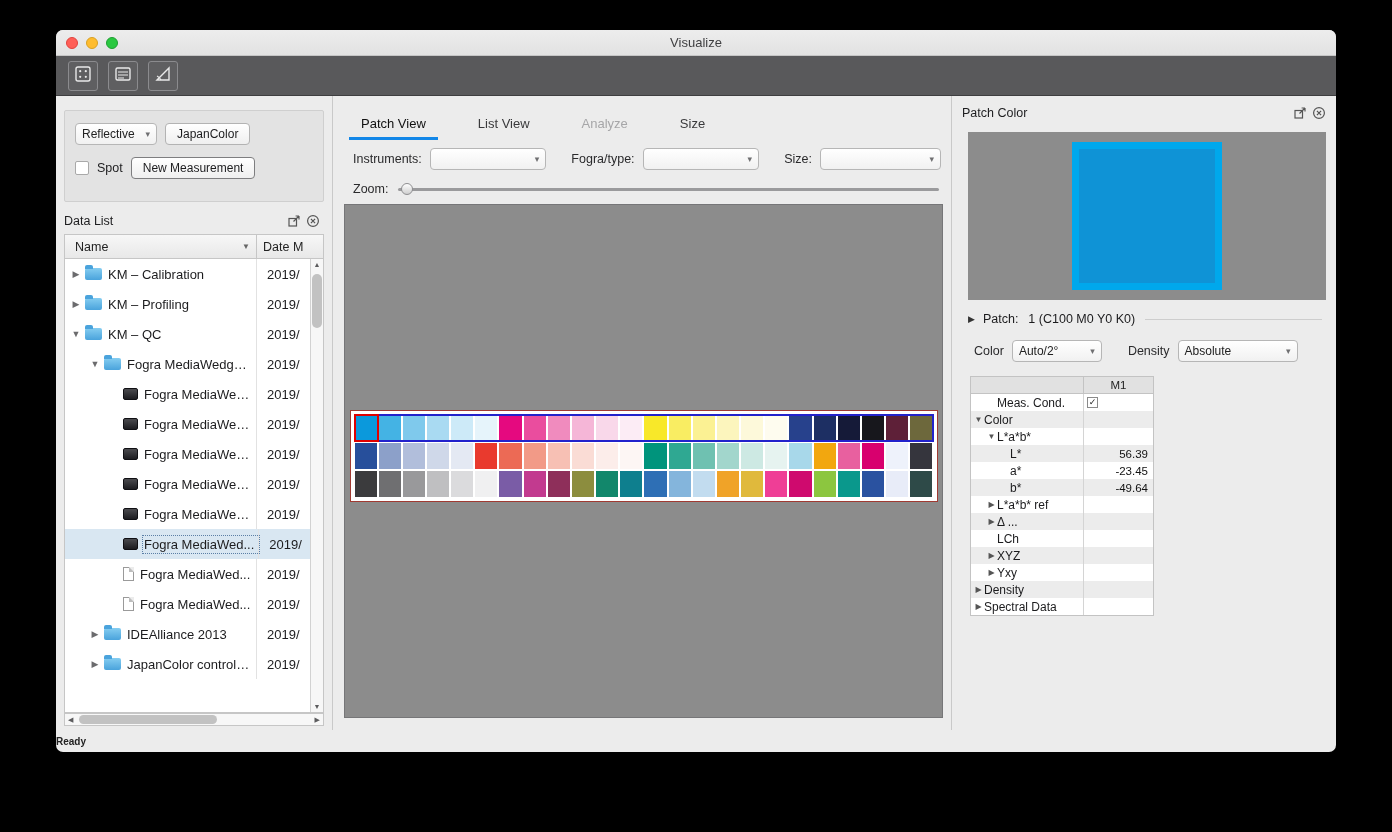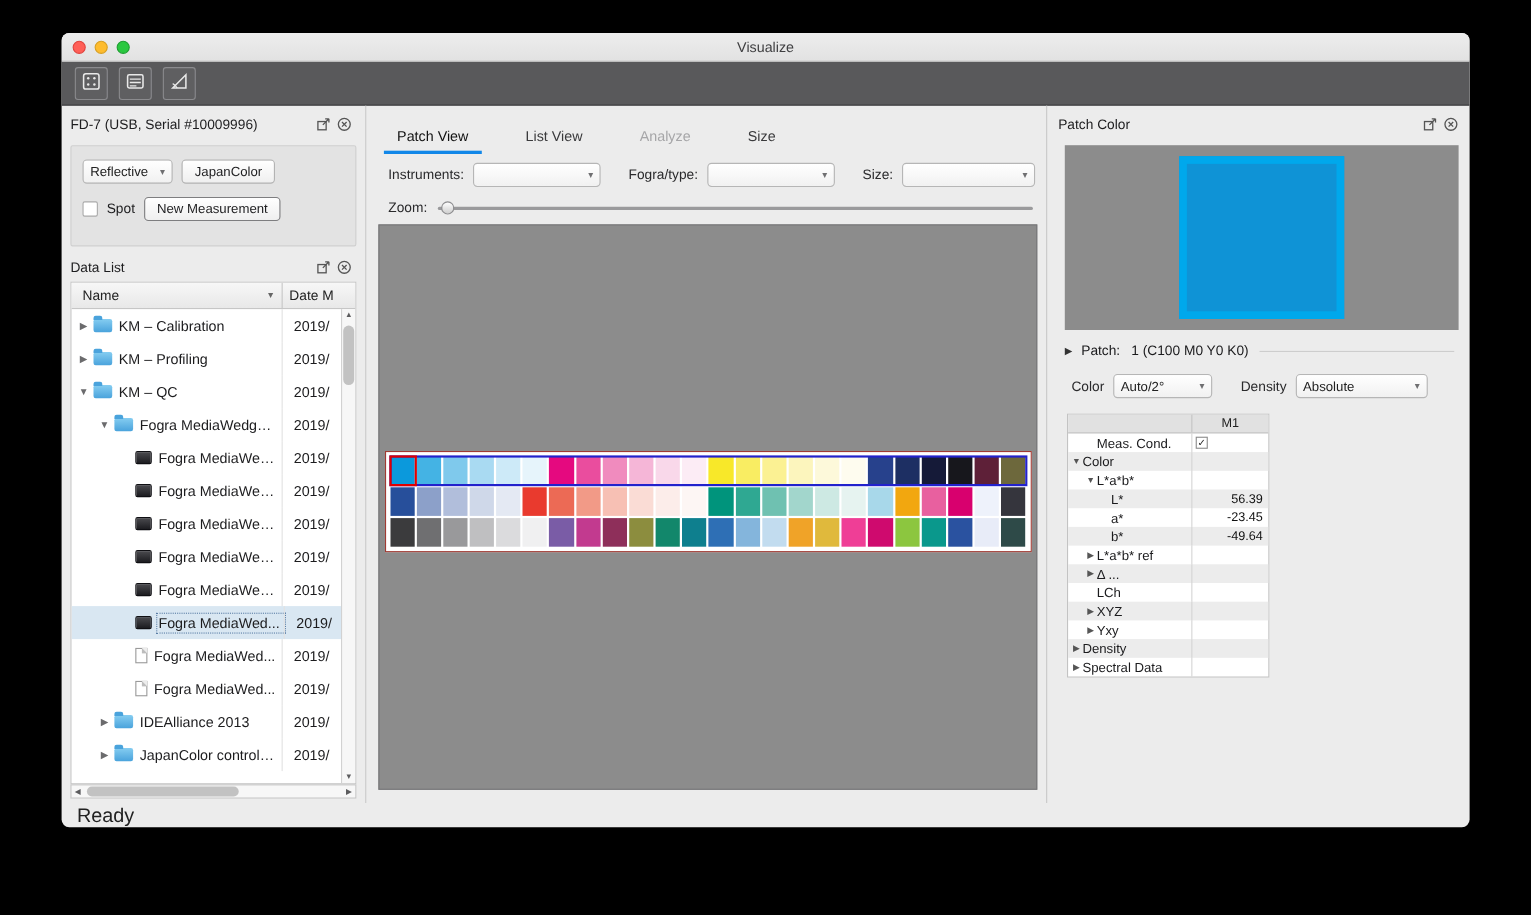--- a/index.html
+++ b/index.html
@@ -99,21 +99,21 @@
   .dt-header{display:flex;height:17px;background:#e1e1e1;border-bottom:1px solid #c3c3c3;}
   .dt-hlabel{flex:1;}
   .dt-hval{width:70px;border-left:1px solid #c3c3c3;display:flex;align-items:center;justify-content:center;font-size:11.5px;color:#222;}
   .dt-row{display:flex;height:17px;align-items:stretch;}
   .dt-row.odd{background:#ececec;}
   .dt-lbl{flex:1;display:flex;align-items:center;overflow:hidden;white-space:nowrap;}
   .dt-disc{width:11px;font-size:8px;color:#555;text-align:center;flex:0 0 auto;}
   .dt-val{width:70px;border-left:1px solid #d4d4d4;display:flex;align-items:center;justify-content:flex-end;padding-right:5px;font-size:11.5px;color:#111;}
   .cb{width:11px;height:11px;border:1px solid #8a8a8a;background:#fff;font-size:9px;line-height:9px;color:#222;display:flex;align-items:center;justify-content:center;margin-left:3px;}
   
-  .statusbar{height:22px;display:flex;align-items:center;padding-left:14px;font-size:18px;color:#222;}
+  .statusbar{height:22px;display:flex;align-items:center;font-size:10px;color:#222;font-weight:bold;}
 </style>
 </head>
 <body>
 
 <div class="window">
 
   <div class="titlebar">
     <div class="traffic">
       <span class="tl red"></span>
       <span class="tl yellow"></span>
@@ -144,37 +144,20 @@
       <span><svg width="20" height="20" viewBox="0 0 20 20">
             <path d="M4 16 L16 4 L16 16 Z" fill="none" stroke="#e9e9e9" stroke-width="1.4"></path>
             <path d="M8 16 A 8 8 0 0 0 4 12" fill="none" stroke="#e9e9e9" stroke-width="1.1"></path>
           </svg></span>
     </button>
   </div>
 
   <div class="main">
 
     <div class="left-col">
-      <div class="panel-header">
-        <span>FD-7 (USB, Serial #10009996)</span>
-        <span class="ph-icons">
-          <span class="ph-icon">
-              <svg viewBox="0 0 14 14">
-                <rect x="2" y="4.5" width="7.5" height="7.5" fill="none" stroke="#555" stroke-width="1.2"></rect>
-                <path d="M6.5 7.5 L12 2 M12 2 h-3.4 M12 2 v3.4" fill="none" stroke="#555" stroke-width="1.2"></path>
-              </svg>
-            </span>
-          <span class="ph-icon">
-              <svg viewBox="0 0 14 14">
-                <circle cx="7" cy="7" r="5.4" fill="none" stroke="#555" stroke-width="1.2"></circle>
-                <path d="M4.9 4.9 L9.1 9.1 M9.1 4.9 L4.9 9.1" stroke="#555" stroke-width="1.2"></path>
-              </svg>
-            </span>
-        </span>
-      </div>
 
       <div class="device-box">
         <div class="dev-row">
           <div class="select w80">
             <span>Reflective</span>
             <span class="arrow">▾</span>
           </div>
           <button class="btn">JapanColor</button>
         </div>
         <div class="dev-row">

